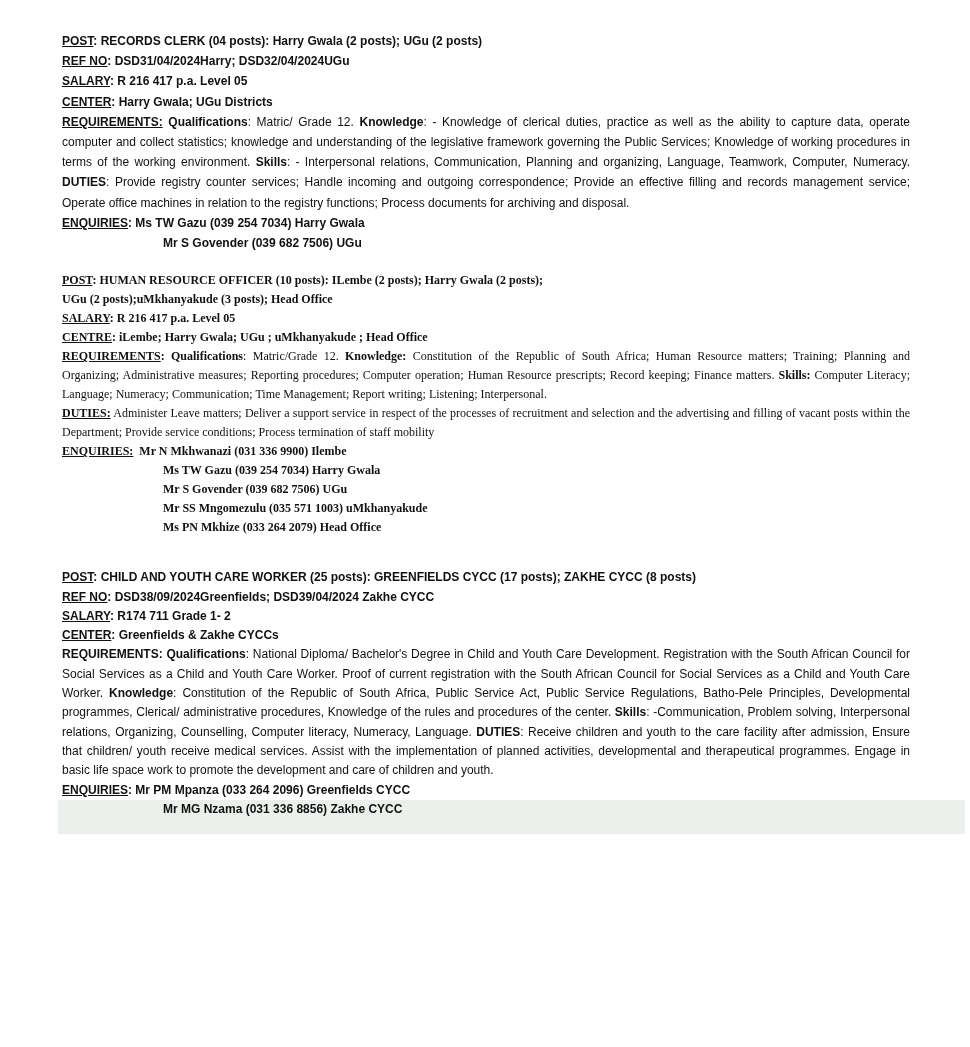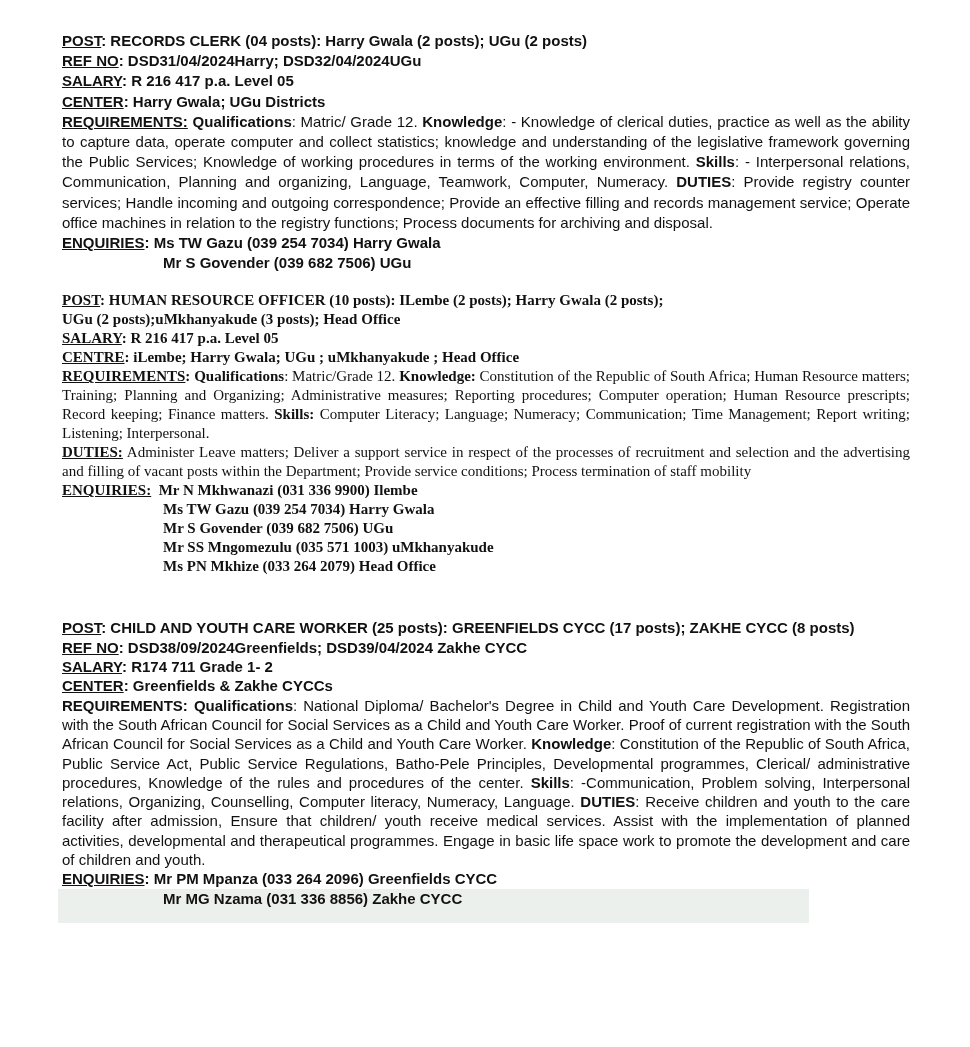--- a/index.html
+++ b/index.html
@@ -4,40 +4,40 @@
 <style>
   * { margin:0; padding:0; box-sizing:border-box; }
   html,body { background:#ffffff; }
   .page {
     position:relative;
     width:970px; height:1047px;
     background:#ffffff;
     overflow:hidden;
     font-family:"Liberation Sans", sans-serif;
     color:#111111;
-    font-size:15px;
+    font-size:12px;
   }
   .content {
     position:absolute;
     left:62px; top:31px;
     width:848px;
   }
   .post { width:848px; }
   .post1 { line-height:20.2px; }
   .post2 { line-height:19px; margin-top:18px;font-family:Liberation Serif, serif; }
-  .post3 { line-height:19.3px; margin-top:42px; }
+  .post3 { line-height:19.3px; margin-top:31px; }
   .line { font-weight:bold; }
   .para { text-align:justify; }
   .b  { font-weight:bold; }
   .bu { font-weight:bold; text-decoration:underline; }
   .enq-row { font-weight:bold; }
   .enq-indent { padding-left:101px; }
   .enq-highlight {
     margin-left:-4px;
-    width:751px;
+    width:907px;
     padding-left:105px;
     padding-bottom:15px;
   }
 </style>
 </head>
 <body>
 
 <div class="page">
   <div class="content">
 

